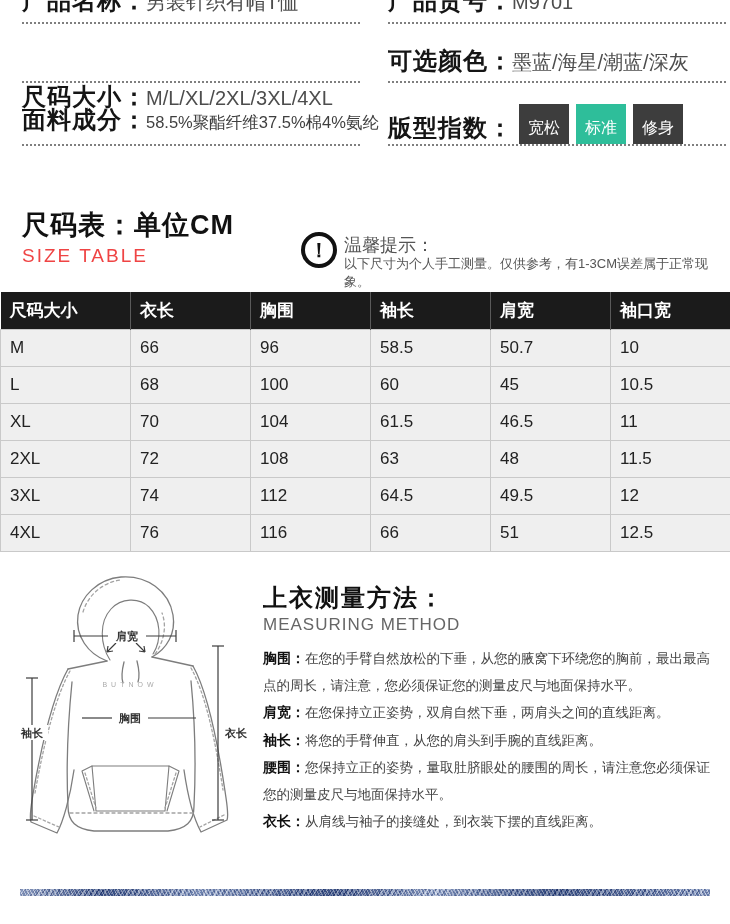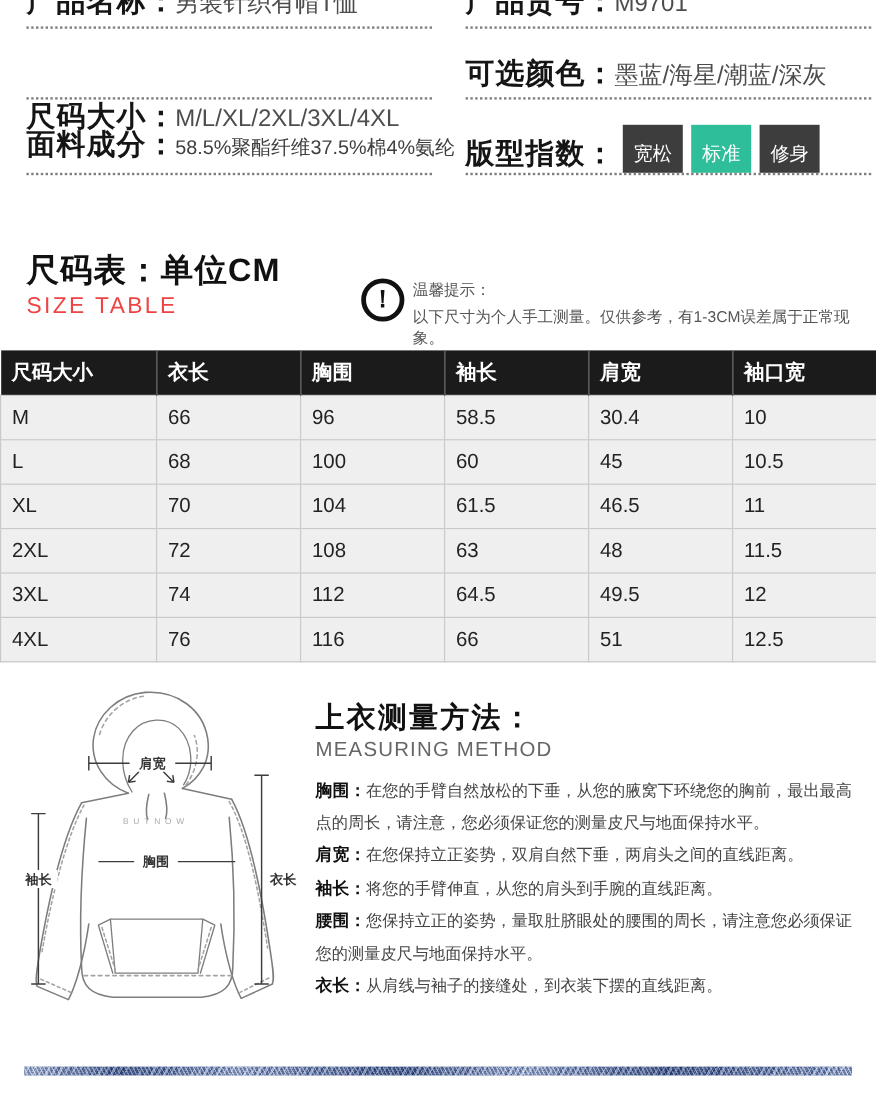--- a/index.html
+++ b/index.html
@@ -23,21 +23,21 @@
   }
   .badge.active{background:#2ebe9a;}
 
   
   .size-title{position:absolute;left:22px;top:207px;font-size:27px;font-weight:bold;color:#111;letter-spacing:1px;}
   .size-sub{position:absolute;left:22px;top:245px;font-size:19px;color:#ef4444;letter-spacing:2px;}
   .notice-icon{
     position:absolute;left:301px;top:232px;width:28px;height:28px;border:4px solid #111;
     border-radius:50%;text-align:center;line-height:28px;font-weight:bold;font-size:20px;color:#111;
   }
-  .notice-title{position:absolute;left:344px;top:233px;font-size:13px;color:#555;}
+  .notice-title{position:absolute;left:344px;top:233px;font-size:18px;color:#555;}
   .notice-text{position:absolute;left:344px;top:255px;font-size:13px;color:#555;}
 
   table.size{
     position:absolute;left:0;top:292px;width:730px;
     border-collapse:collapse;table-layout:fixed;
   }
   table.size th{
     background:#1b1b1b;color:#fff;font-size:17px;font-weight:bold;text-align:left;
     height:37px;padding:0 0 0 9px;border-right:1px solid #5a5a5a;
   }
@@ -124,21 +124,21 @@
         <th>肩宽</th>
         <th>袖口宽</th>
       </tr>
     </thead>
     <tbody>
       <tr>
         <td>M</td>
           <td>66</td>
           <td>96</td>
           <td>58.5</td>
-          <td>30.4</td>
+          <td>50.7</td>
           <td>10</td>
       </tr>
       <tr>
         <td>L</td>
           <td>68</td>
           <td>100</td>
           <td>60</td>
           <td>45</td>
           <td>10.5</td>
       </tr>

